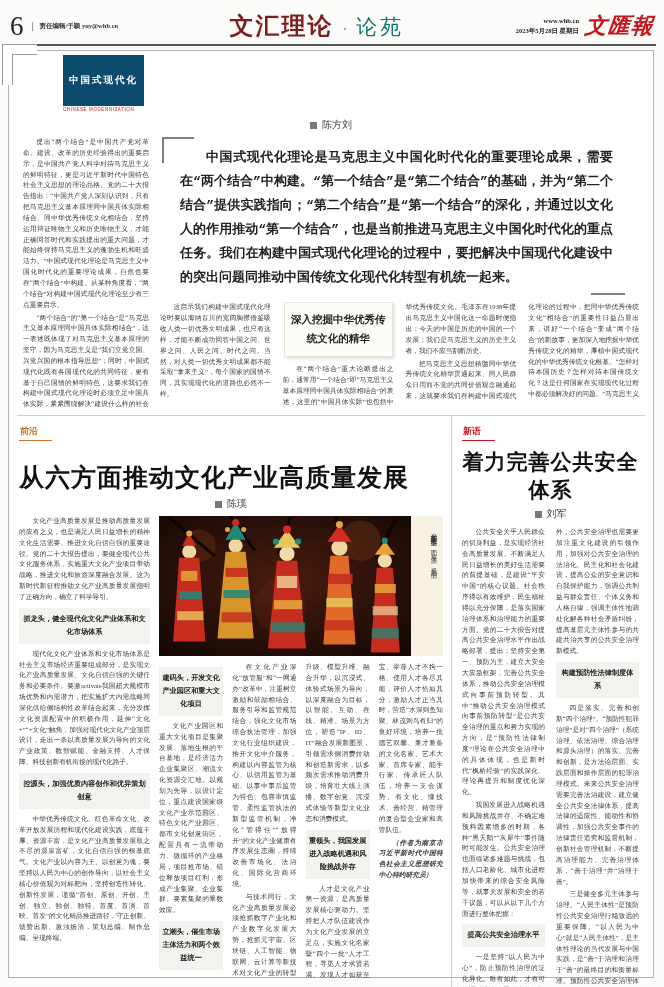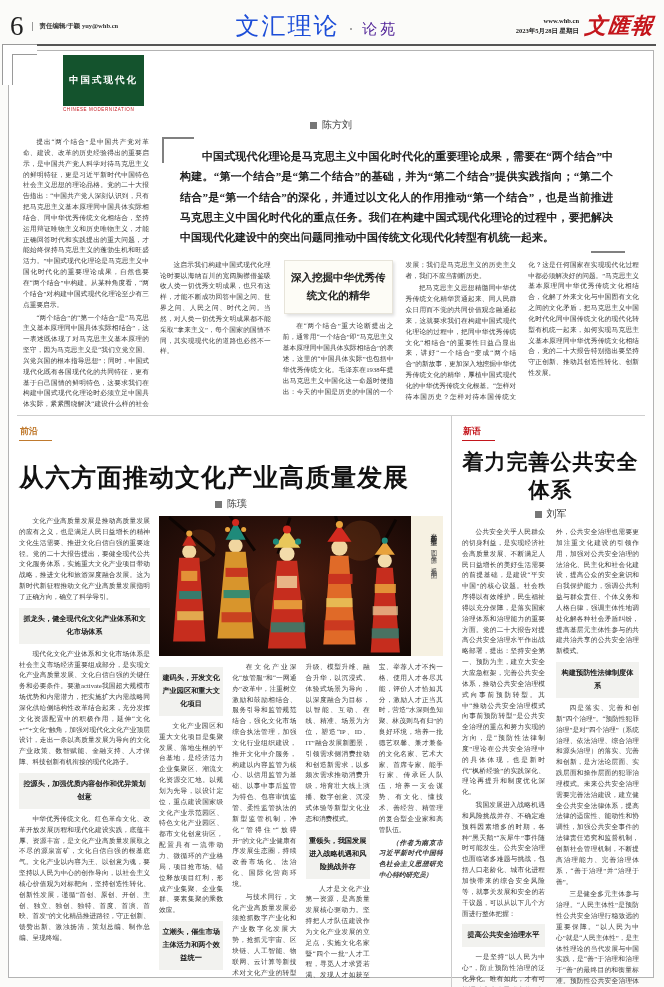--- a/index.html
+++ b/index.html
@@ -2,45 +2,45 @@
 <html><head>
 <meta charset="utf-8">
 <style>
   html,body{margin:0;padding:0;}
   body{width:664px;height:987px;position:relative;background:#fbfbf9;font-family:"Liberation Serif","DejaVu Serif",serif;color:#333;overflow:hidden;}
   
   .header{position:absolute;left:0;top:0;width:664px;height:44px;display:flex;align-items:center;padding:8px 10px 0;box-sizing:border-box;}
   .pagenum{font:400 27px "Liberation Serif",serif;color:#222;}
   .editor{border-left:1px solid #999;margin-left:8px;padding-left:7px;font-size:6.5px;color:#333;font-weight:700;}
   .head-center{flex:1;text-align:center;font-family:"Liberation Sans","DejaVu Sans",sans-serif;white-space:nowrap;}
-  .sec-title{font-size:24px;font-weight:400;letter-spacing:2px;color:#1d4ed8;}
+  .sec-title{font-size:24px;font-weight:700;letter-spacing:2px;color:#7f1d1d;}
   .sec-dot{color:#999;font-size:18px;margin:0 4px;}
-  .sec-sub{font-size:15px;color:#4c1d95;font-weight:400;letter-spacing:3px;}
+  .sec-sub{font-size:21px;color:#0f766e;font-weight:400;letter-spacing:3px;}
   .head-right{display:flex;align-items:center;gap:6px;}
   .site-date{text-align:right;font-size:6.5px;line-height:1.5;color:#222;font-weight:700;}
   .site-date .site{color:#1a1a1a;}
   .paper-logo{color:#c4161c;font:700 22px "Liberation Serif",serif;font-style:italic;letter-spacing:1px;transform:skewX(-6deg);}
   .header-rule{position:absolute;left:8px;top:44px;width:648px;height:1.6px;background:#555;}
   
   .frame{position:absolute;left:8px;top:50px;width:646px;height:928px;border:1px solid #b3b3b3;background:#fff;box-sizing:border-box;}
   .corner{position:absolute;border-color:#9a9a9a;border-style:solid;background:#fff;}
   .c1{left:-7px;top:-7px;width:34px;height:40px;border-width:1px 0 0 1px;}
   .c2{left:3px;top:3px;width:24px;height:30px;border-width:1px 0 0 1px;background:transparent;}
   
   .a1{position:relative;padding:4px 14px 0;}
   .badge-wrap{margin-left:40px;display:inline-block;}
-  .badge{background:#14532d;color:#fff;font:700 9.5px "Liberation Sans",sans-serif;padding:19px 6px;letter-spacing:2px;display:inline-block;}
+  .badge{background:#0c4a6e;color:#fff;font:700 9.5px "Liberation Sans",sans-serif;padding:19px 6px;letter-spacing:2px;display:inline-block;}
   .badge-en{font-size:4.5px;color:#c3161c;letter-spacing:.6px;margin-top:1px;font-family:"Liberation Sans",sans-serif;}
   .a1-title{text-align:center;font:900 29px "Liberation Sans","DejaVu Sans",sans-serif;color:#111;margin:1px 0 5px;letter-spacing:0px;}
   .byline{text-align:center;font-size:10px;color:#444;margin:3px 0 5px;}
   .byline .sq{display:inline-block;width:7px;height:7px;background:#777;margin-right:5px;vertical-align:-1px;}
   .a1-body{display:flex;gap:11px;height:272px;overflow:hidden;margin-top:4px;}
   .a1-col1{width:126px;flex:none;}
   .a1-right{flex:1;display:flex;flex-direction:column;min-width:0;}
-  .lead{position:relative;font-weight:700;font-size:11px;line-height:1.85;text-align:justify;color:#222;padding:9px 26px 7px 20px;margin:0;text-indent:2em;}
+  .lead{position:relative;font-weight:700;font-size:13px;line-height:1.85;text-align:justify;color:#222;padding:9px 26px 7px 20px;margin:0;text-indent:2em;font-family:Liberation Mono, monospace;}
   .lead::before{content:"";position:absolute;left:2px;top:0;width:30px;height:24px;border-left:2.5px solid #808080;border-top:2.5px solid #808080;}
   .lead::after{content:"";position:absolute;right:14px;bottom:2px;width:34px;height:6px;border-bottom:2.5px solid #808080;}
   .a1-cols{flex:1;column-count:4;column-gap:12px;column-fill:auto;overflow:hidden;margin-top:5px;}
   p.body{font-size:6.7px;line-height:1.62;text-align:justify;color:#3a3a3a;margin:0 0 2px;text-indent:2em;}
   .subhead1{background:#fdfcf6;border:1px solid #e7e4da;box-shadow:1.5px 2px 3px rgba(0,0,0,.13);text-align:center;font-weight:700;font-size:10.5px;line-height:1.75;padding:8px 5px;margin:7px 1px;break-inside:avoid;color:#222;}
   .note{font-size:6.7px;line-height:1.62;text-align:justify;color:#3a3a3a;margin:2px 0 0;font-style:italic;font-weight:700;text-indent:2em;}
   
   .bottom{display:flex;border-top:1px solid #cfcfcf;margin:6px 8px 0;}
   .label{font:700 9px "Liberation Sans",sans-serif;display:inline-block;border-bottom:1px solid currentColor;padding:0 14px 2px 1px;}
   .a2{width:434px;flex:none;padding:4px 8px 0 2px;box-sizing:border-box;}

